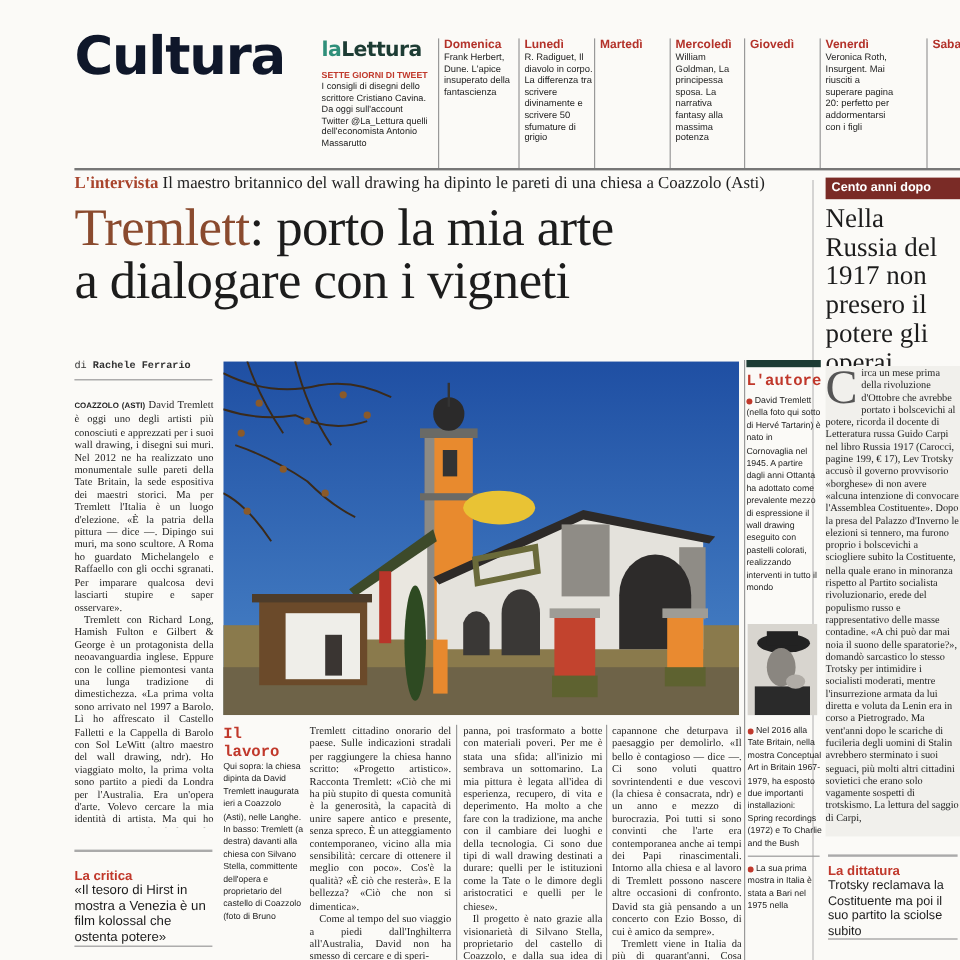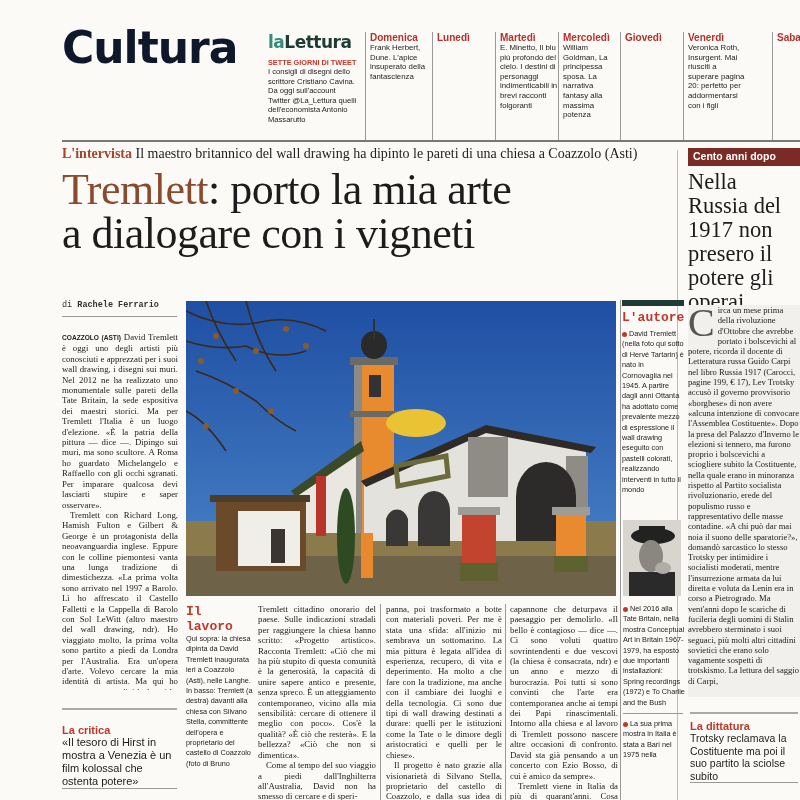--- a/index.html
+++ b/index.html
@@ -52,24 +52,24 @@
   <div class="kicker">SETTE GIORNI DI TWEET</div>
   <div class="txt">I consigli di disegni dello scrittore Cristiano Cavina. Da oggi sull'account Twitter @La_Lettura quelli dell'economista Antonio Massarutto</div>
 </div>
 
 <div class="day" style="left:365px;width:62px">
   <div class="dname">Domenica</div>
   <div class="dtxt">Frank Herbert, Dune. L'apice insuperato della fantascienza</div>
 </div>
 <div class="day" style="left:432px;width:66px">
   <div class="dname">Lunedì</div>
+  <div class="dtxt">R. Radiguet, Il diavolo in corpo. La differenza tra scrivere divinamente e scrivere 50 sfumature di grigio</div>
 </div>
 <div class="day" style="left:495px;width:66px">
   <div class="dname">Martedì</div>
-  <div class="dtxt">E. Minetto, Il blu più profondo del cielo. I destini di personaggi indimenticabili in brevi racconti folgoranti</div>
 </div>
 <div class="day" style="left:558px;width:62px">
   <div class="dname">Mercoledì</div>
   <div class="dtxt">William Goldman, La principessa sposa. La narrativa fantasy alla massima potenza</div>
 </div>
 <div class="day" style="left:620px;width:63px">
   <div class="dname">Giovedì</div>
 </div>
 <div class="day" style="left:683px;width:63px">
   <div class="dname">Venerdì</div>

